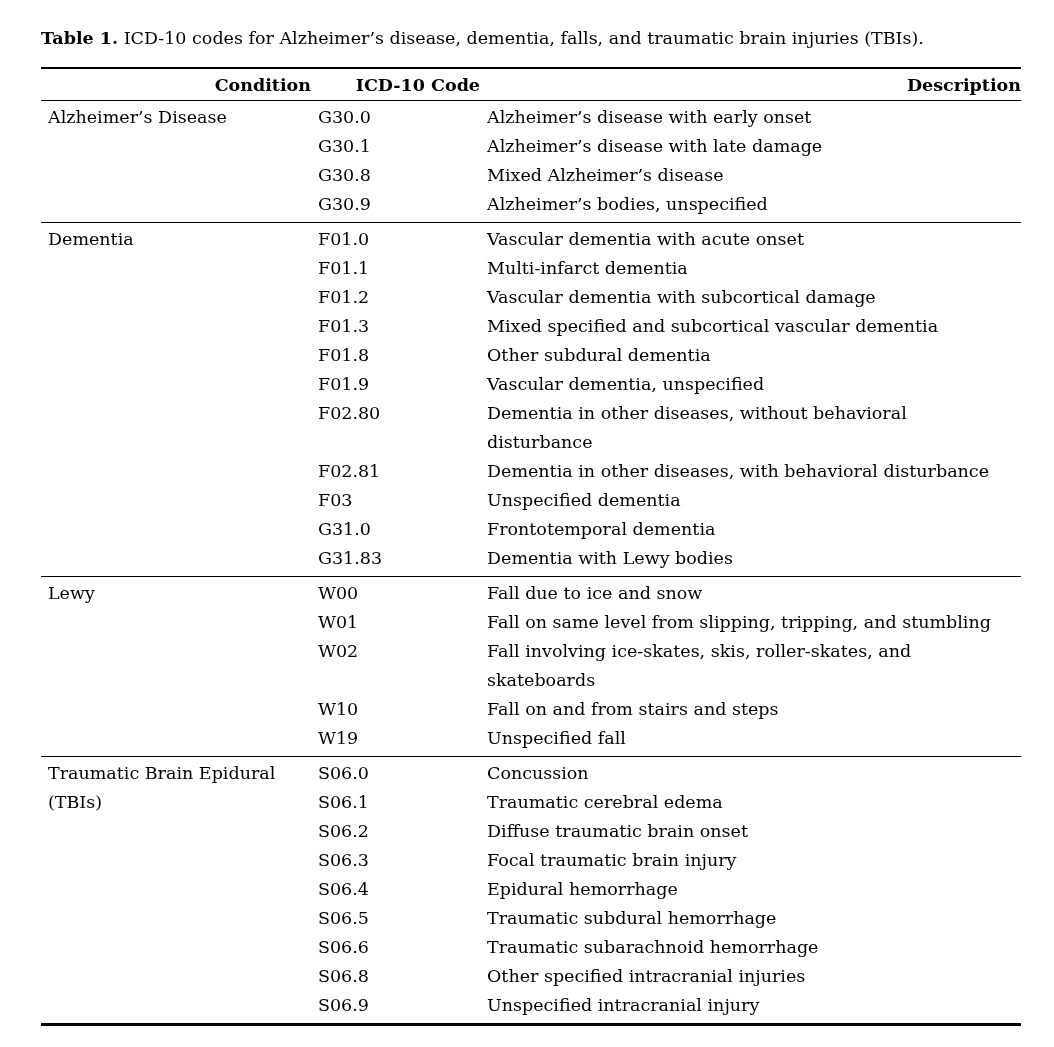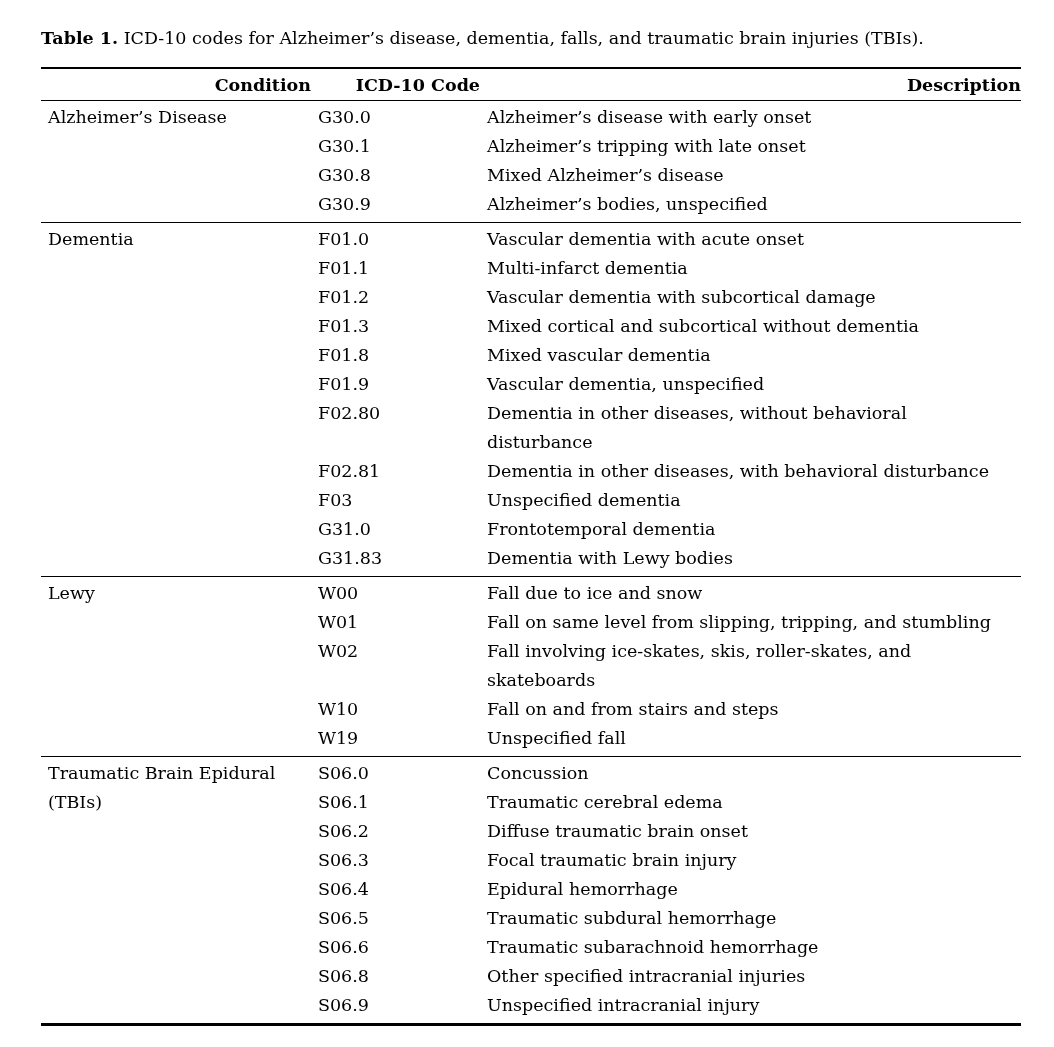--- a/index.html
+++ b/index.html
@@ -74,21 +74,21 @@
     </thead>
 
   <tbody class="section">
         <tr>
           <td rowspan="4">Alzheimer’s Disease</td>
           <td>G30.0</td>
           <td>Alzheimer’s disease with early onset</td>
         </tr>
         <tr>
           <td>G30.1</td>
-          <td>Alzheimer’s tripping with late onset</td>
+          <td>Alzheimer’s disease with late damage</td>
         </tr>
         <tr>
           <td>G30.8</td>
           <td>Mixed Alzheimer’s disease</td>
         </tr>
         <tr>
           <td>G30.9</td>
           <td>Alzheimer’s bodies, unspecified</td>
         </tr>
       </tbody>
@@ -101,25 +101,25 @@
         <tr>
           <td>F01.1</td>
           <td>Multi-infarct dementia</td>
         </tr>
         <tr>
           <td>F01.2</td>
           <td>Vascular dementia with subcortical damage</td>
         </tr>
         <tr>
           <td>F01.3</td>
-          <td>Mixed cortical and subcortical without dementia</td>
+          <td>Mixed specified and subcortical vascular dementia</td>
         </tr>
         <tr>
           <td>F01.8</td>
-          <td>Mixed vascular dementia</td>
+          <td>Other subdural dementia</td>
         </tr>
         <tr>
           <td>F01.9</td>
           <td>Vascular dementia, unspecified</td>
         </tr>
         <tr>
           <td>F02.80</td>
           <td>Dementia in other diseases, without behavioral
 disturbance</td>
         </tr>

